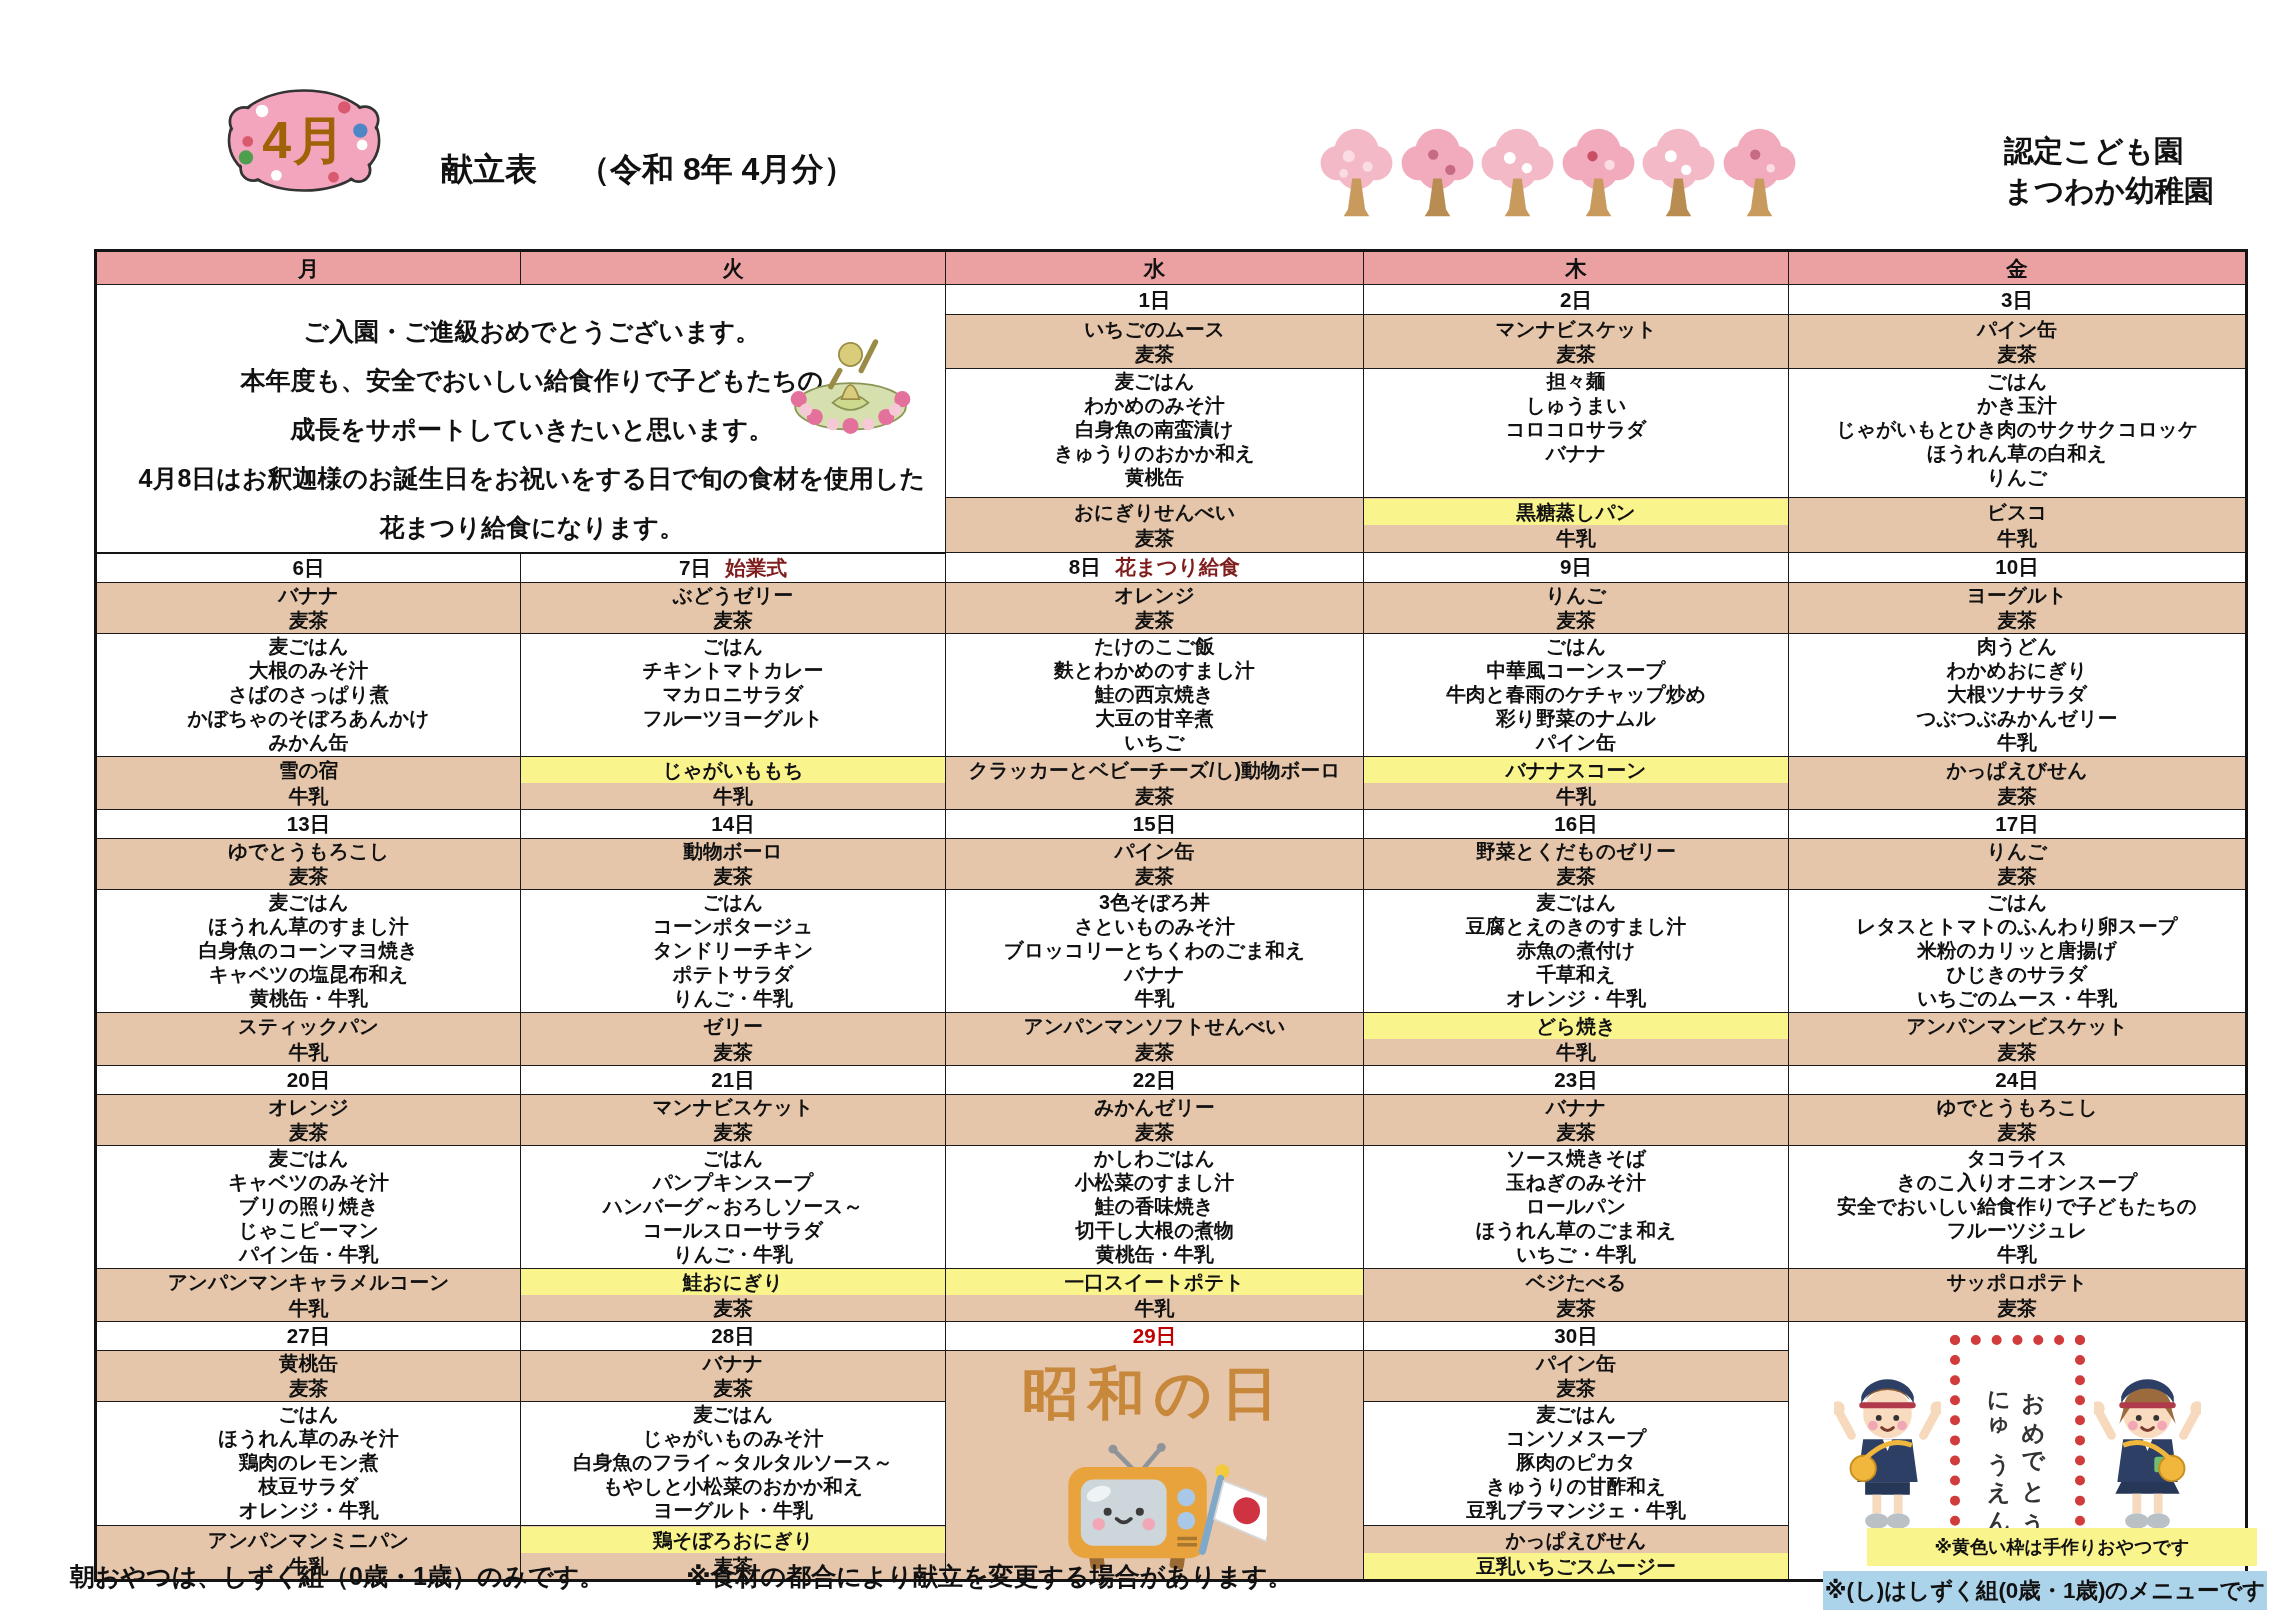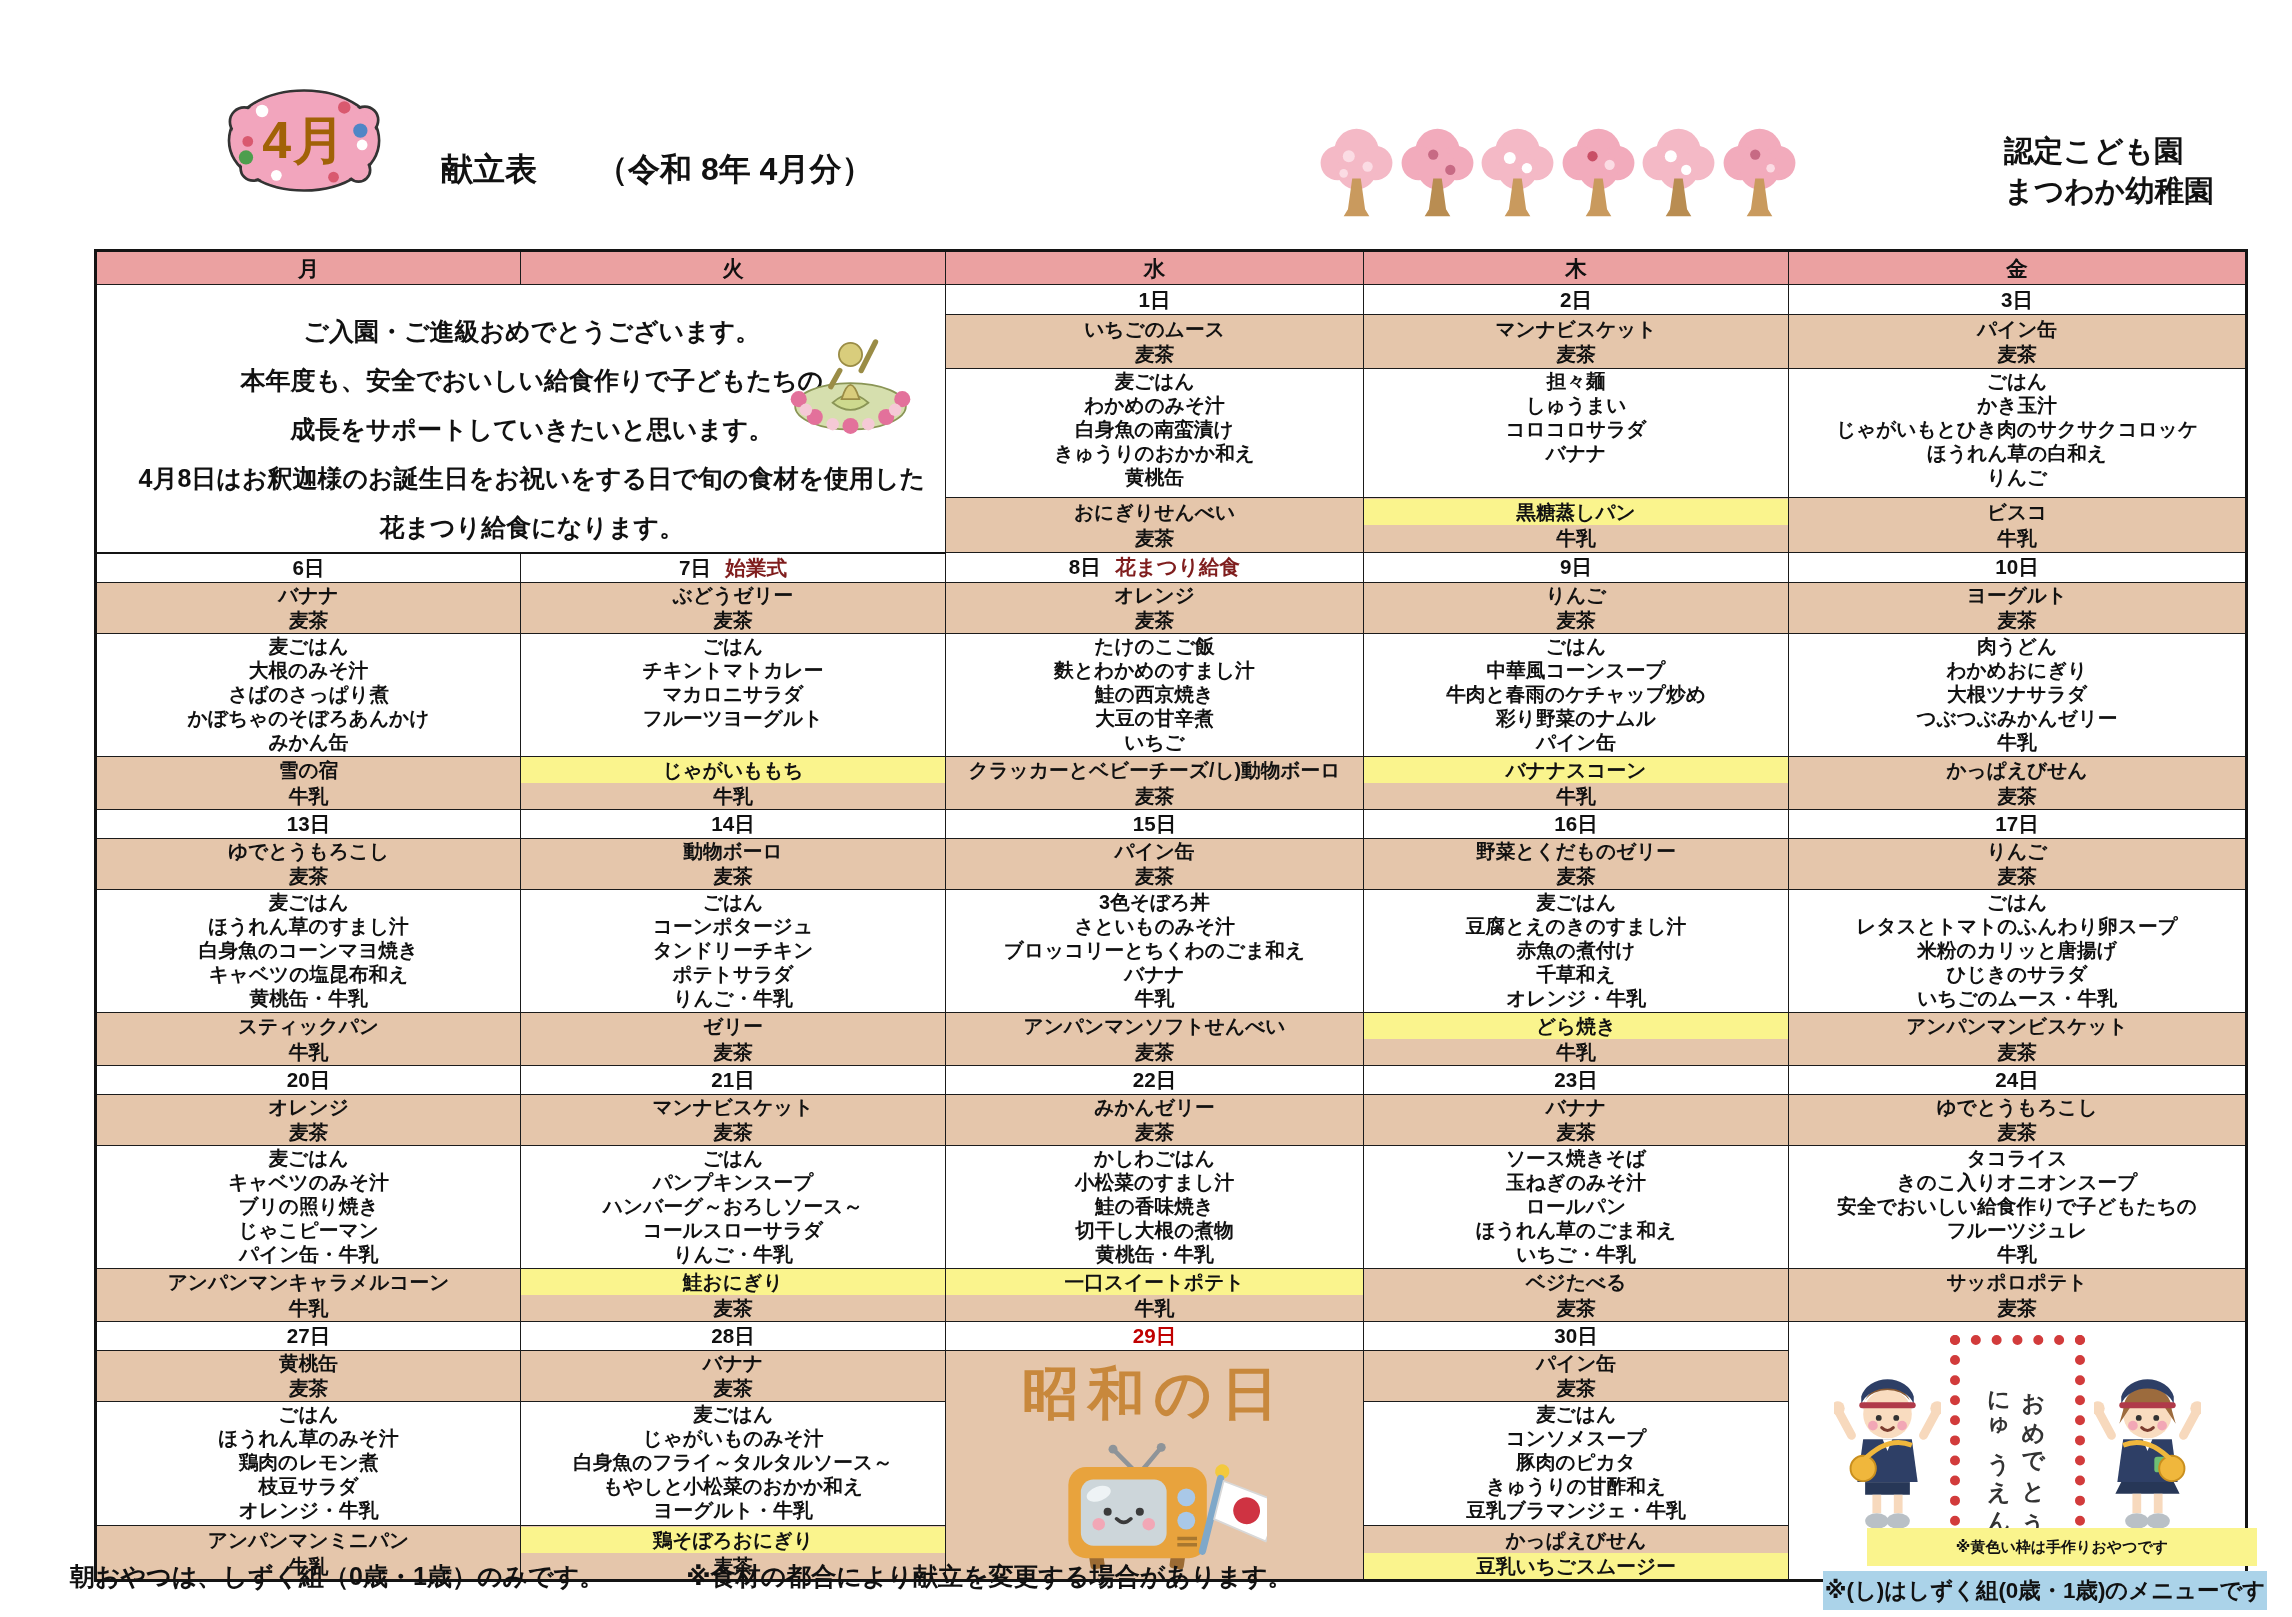--- a/index.html
+++ b/index.html
@@ -5,21 +5,21 @@
   html,body{margin:0;padding:0;background:#9aa0a6;}
   .page{position:relative;width:2293px;height:1617px;background:#ffffff;overflow:hidden;
         font-family:"Liberation Sans","DejaVu Sans",sans-serif;color:#111;}
 
   
   .month-badge{position:absolute;left:226px;top:86px;width:157px;height:109px;}
   .month-badge .label{position:absolute;left:0;top:0;width:157px;height:109px;
     display:flex;align-items:center;justify-content:center;
     font-size:52px;font-weight:bold;color:#a16207;letter-spacing:1.8px;}
   .doc-title{position:absolute;left:441px;top:148px;font-size:32px;font-weight:bold;
-    display:flex;gap:59px;white-space:nowrap;}
+    display:flex;gap:41px;white-space:nowrap;}
   .trees{position:absolute;left:1318px;top:124px;display:flex;gap:3.6px;}
   .school{position:absolute;left:2004px;top:131px;font-size:29.6px;font-weight:bold;
     line-height:40px;text-align:left;white-space:nowrap;}
 
   
   table.menu{position:absolute;left:94px;top:249px;width:2149px;border-collapse:collapse;
     table-layout:fixed;border:3.6px solid #141414;}
   table.menu td{border:1.8px solid #1b1b1b;padding:0;}
   .t-head td{background:#eba1a1;height:32px;font-size:21.5px;font-weight:bold;
     text-align:center;vertical-align:middle;border-bottom:2.7px solid #141414;}
@@ -50,21 +50,21 @@
   .cell-welcome{background:#fff;vertical-align:middle;text-align:center;}
   .welcome-wrap{display:flex;align-items:center;justify-content:center;gap:9px;}
   .sign{width:115px;height:211px;background:#fff;border:10.7px dotted #d23b3b;border-radius:3.6px;
     display:flex;align-items:center;justify-content:center;gap:3.6px;}
   .sign span{writing-mode:vertical-rl;font-size:23px;font-weight:bold;color:#333;letter-spacing:3.6px;}
 
   
   .foot-notes{position:absolute;left:70px;top:1560px;display:flex;gap:82px;
     font-size:25px;font-weight:bold;white-space:nowrap;}
   .legend-yellow{position:absolute;left:1867px;top:1528px;width:390px;height:38px;background:#faf48d;
-    display:flex;align-items:center;justify-content:center;font-size:15px;font-weight:bold;}
+    display:flex;align-items:center;justify-content:center;font-size:18px;font-weight:bold;}
   .legend-blue{position:absolute;left:1823px;top:1571px;width:444px;height:39px;background:#abd3e9;
     display:flex;align-items:center;justify-content:center;font-size:22.4px;font-weight:bold;}
 </style>
 </head>
 <body>
 
 <div class="page">
 
   <div class="month-badge">
     <svg width="157" height="109" viewBox="0 0 175 122">

